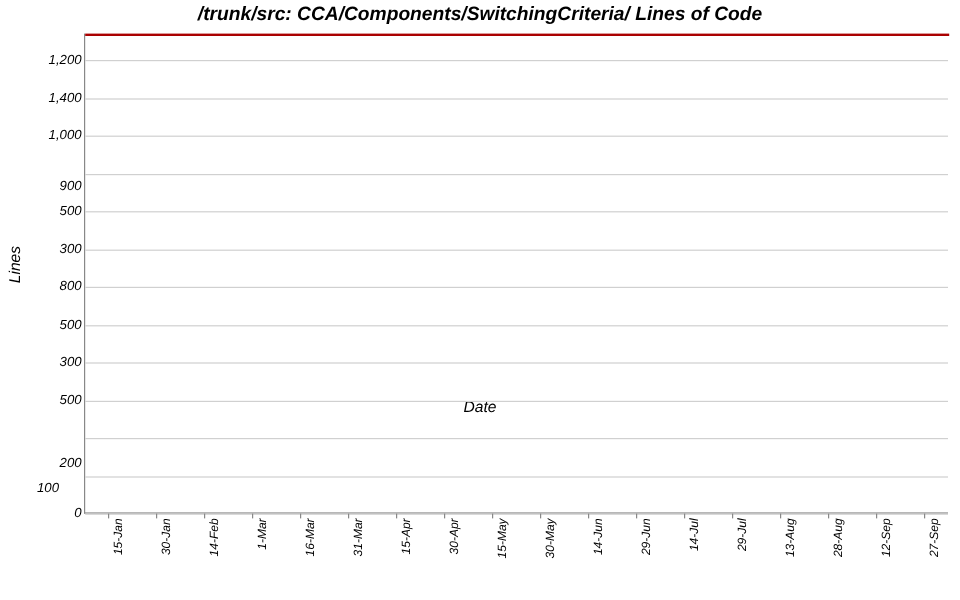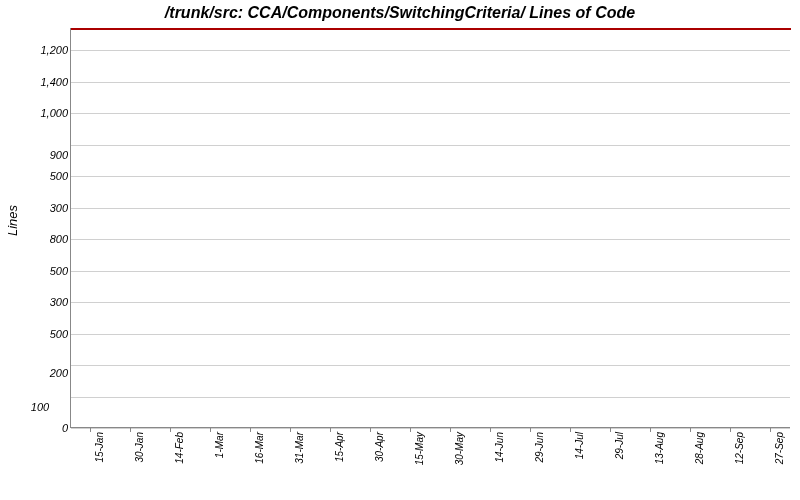--- a/index.html
+++ b/index.html
@@ -104,20 +104,21 @@
 <body>
 
 <div class="chart-container">
 
   <div class="title">/trunk/src: CCA/Components/SwitchingCriteria/ Lines of Code</div>
 
   <div class="ylabel">
     <span>Lines</span>
   </div>
 
+  <div class="xlabel">Date</div>
 
   <div class="plot">
 
   <div class="grid-h" style="top: 400px;"></div>
       <div class="grid-h" style="top: 368.504px;"></div>
       <div class="grid-h" style="top: 337.008px;"></div>
       <div class="grid-h" style="top: 305.512px;"></div>
       <div class="grid-h" style="top: 274.016px;"></div>
       <div class="grid-h" style="top: 242.52px;"></div>
       <div class="grid-h" style="top: 211.024px;"></div>
@@ -125,21 +126,21 @@
       <div class="grid-h" style="top: 148.031px;"></div>
       <div class="grid-h" style="top: 116.535px;"></div>
       <div class="grid-h" style="top: 85.0394px;"></div>
       <div class="grid-h" style="top: 53.5433px;"></div>
       <div class="grid-h" style="top: 22.0472px;"></div>
       <div class="data-line" style="top: 0px; left: 0px; width: 720px; border-top-color: rgb(170, 0, 0);"></div>
     </div>
 
 <div class="y-tick" style="top: 428px;">0</div>
     <div class="y-tick" style="top: 407px; text-align: center;">100</div>
-    <div class="y-tick" style="top: 373px;">200</div>
+    <div class="y-tick" style="top: 386px;">200</div>
     <div class="y-tick" style="top: 333.512px;">500</div>
     <div class="y-tick" style="top: 302.016px;">300</div>
     <div class="y-tick" style="top: 270.52px;">500</div>
     <div class="y-tick" style="top: 239.024px;">800</div>
     <div class="y-tick" style="top: 207.528px;">300</div>
     <div class="y-tick" style="top: 176.031px;">500</div>
     <div class="y-tick" style="top: 155px;">900</div>
     <div class="y-tick" style="top: 113.039px;">1,000</div>
     <div class="y-tick" style="top: 81.5433px;">1,400</div>
     <div class="y-tick" style="top: 50.0472px;">1,200</div>

